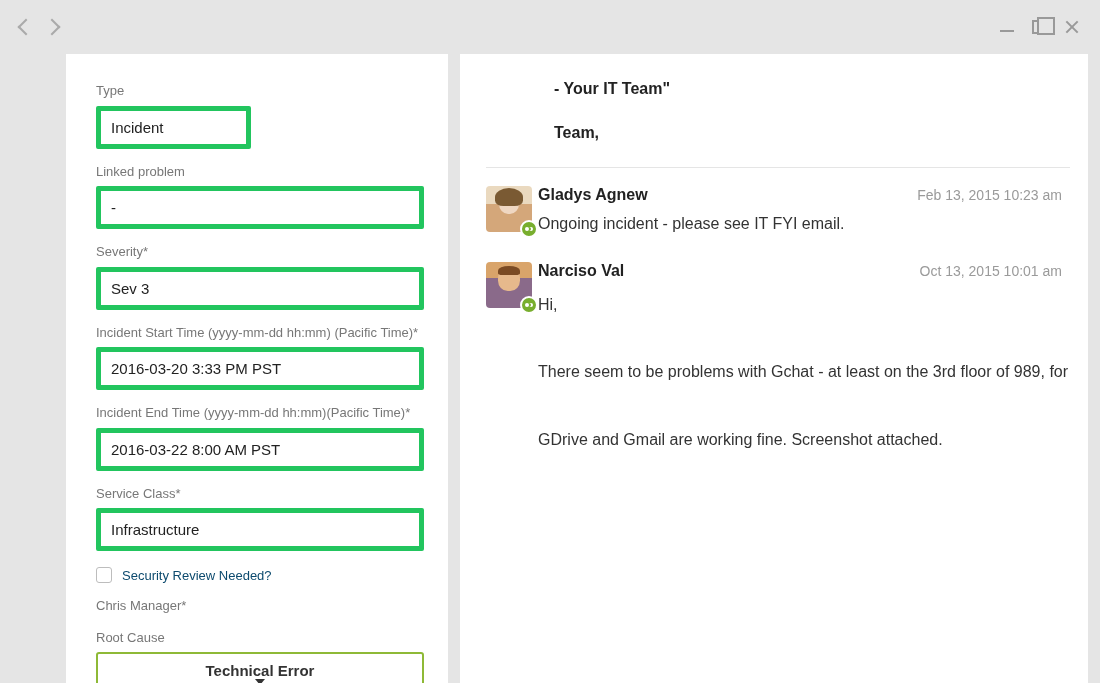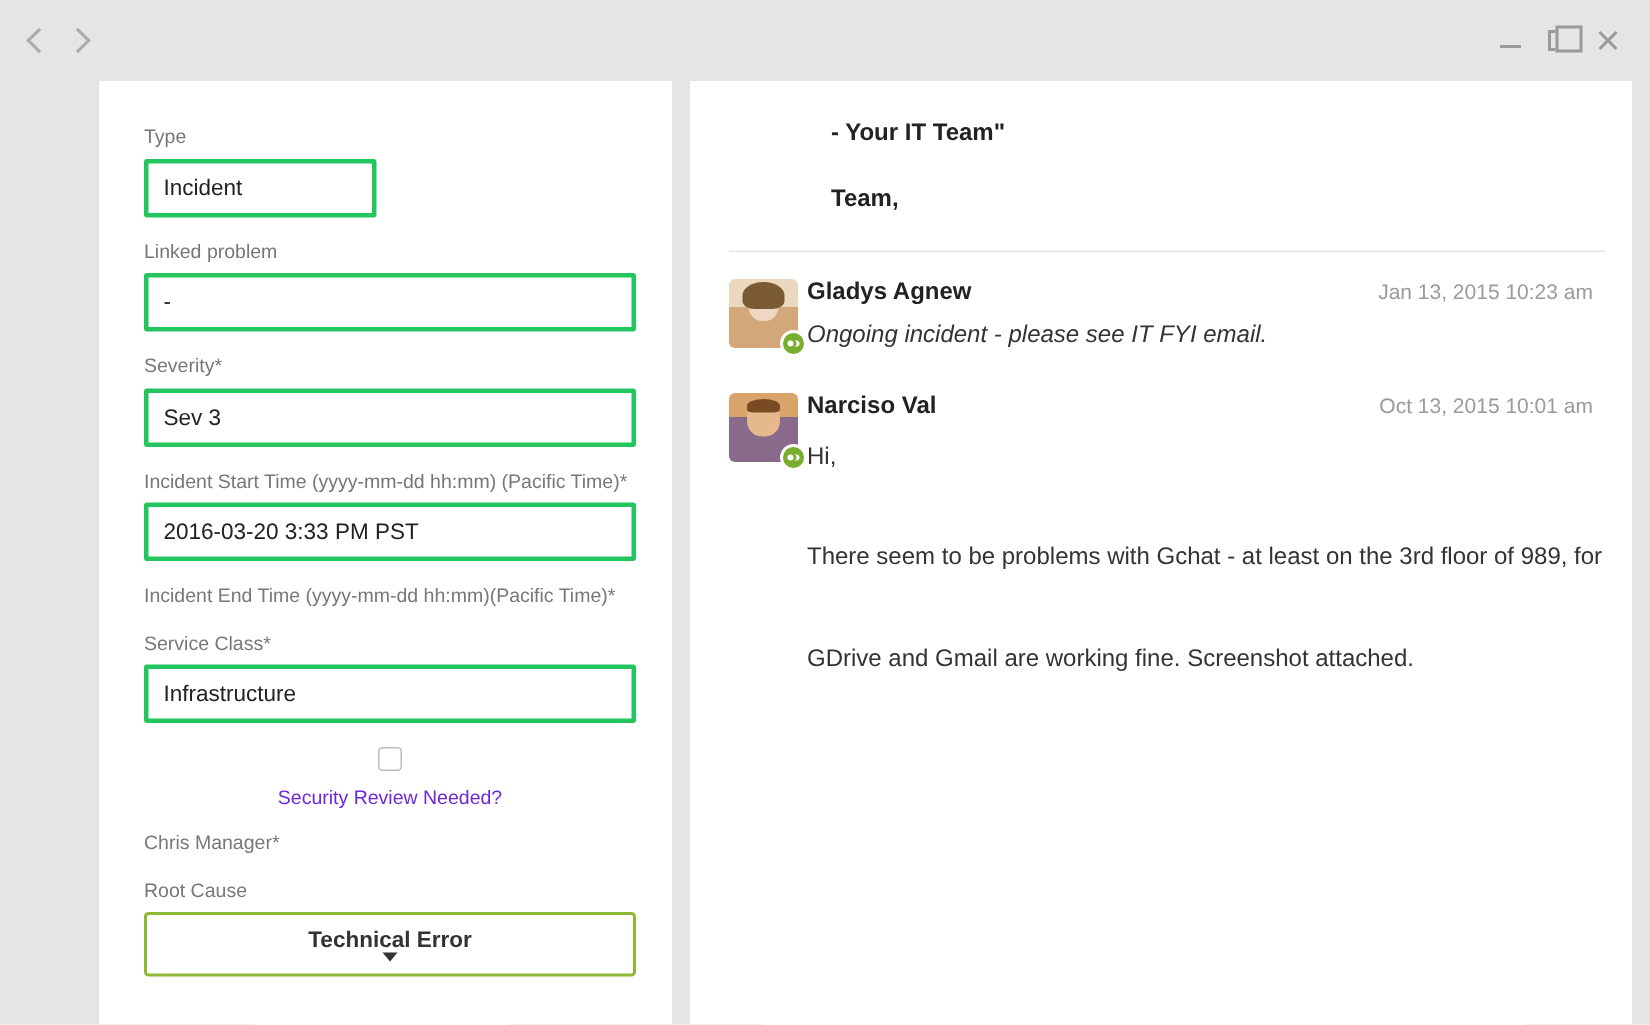--- a/index.html
+++ b/index.html
@@ -74,29 +74,29 @@
       overflow: hidden;
     }
     .field-label {
       color: #777;
       font-size: 13px;
       margin: 14px 0 6px;
       line-height: 1.35;
     }
     .field-input {
       width: 100%;
-      border: 3px solid #22c55e;
+      border: 5px solid #22c55e;
       border-radius: 2px;
       padding: 8px 10px;
       font-size: 15px;
       color: #222;
       background: #fff;
     }
     .field-input.small { width: 155px; }
-    .checkbox-row { display: flex; align-items: center; gap: 10px; margin: 16px 0 4px; color: #6d28d9; font-size: 13px; flex-direction: column; }
+    .checkbox-row { display: flex; align-items: center; gap: 10px; margin: 16px 0 4px; color: #0c4a6e; font-size: 13px; }
     .checkbox {
       width: 16px; height: 16px;
       border: 1px solid #bdbdbd; border-radius: 3px; background: #fff;
     }
     .dropdown {
       width: 100%;
       border: 2px solid #8eb936;
       border-radius: 3px;
       padding: 8px 10px;
       font-size: 15px;
@@ -136,21 +136,21 @@
       background: #78ae2e; border: 2px solid #fff;
       display: flex; align-items: center; justify-content: center;
     }
     .presence svg { width: 10px; height: 10px; }
 
     .comment-body { flex: 1; }
     .comment-head { display: flex; align-items: baseline; gap: 24px; }
     .author { font-weight: 700; font-size: 16px; color: #222; }
     .timestamp { color: #9a9a9a; font-size: 14px; margin-left: auto; padding-right: 8px; }
     .comment-text { margin-top: 8px; font-size: 16px; color: #333; line-height: 2.1; }
-    .comment-text.tight { line-height: 1.5; font-style: italic; }
+    .comment-text.tight { line-height: 1.5; }
   </style>
 </head>
 <body>
 
 <div class="window">
   <div class="titlebar">
     <div class="nav-arrows">
       <div class="nav-arrow nav-back"></div>
       <div class="nav-arrow nav-forward"></div>
     </div>
@@ -174,20 +174,21 @@
         <div class="field-label">Linked problem</div>
         <input class="field-input" value="-" style="">
 
         <div class="field-label">Severity*</div>
         <input class="field-input" value="Sev 3" style="">
 
         <div class="field-label">Incident Start Time (yyyy-mm-dd hh:mm) (Pacific Time)*</div>
         <input class="field-input" value="2016-03-20 3:33 PM PST" style="">
 
         <div class="field-label">Incident End Time (yyyy-mm-dd hh:mm)(Pacific Time)*</div>
+        <input class="field-input" value="2016-03-22 8:00 AM PST" style="">
 
         <div class="field-label">Service Class*</div>
         <input class="field-input" value="Infrastructure" style="">
 
         <div class="checkbox-row">
           <div class="checkbox"></div>
           <span>Security Review Needed?</span>
         </div>
 
         <div class="field-label">Chris Manager*</div>
@@ -216,21 +217,21 @@
             <div class="presence">
               <svg viewBox="0 0 10 10">
                   <circle cx="3" cy="5" r="2" fill="#fff"></circle>
                   <path d="M5 3 a2 2 0 0 1 0 4 h2 a2 2 0 0 0 0-4 z" fill="#fff"></path>
                 </svg>
             </div>
           </div>
           <div class="comment-body">
             <div class="comment-head">
               <span class="author">Gladys Agnew</span>
-              <span class="timestamp">Jan 13, 2015 10:23 am</span>
+              <span class="timestamp">Feb 13, 2015 10:23 am</span>
             </div>
             <div class="comment-text tight">Ongoing incident - please see IT FYI email.</div>
           </div>
         </div>
 
         <div class="comment">
           <div class="avatar narciso">
             <div class="presence">
               <svg viewBox="0 0 10 10">
                   <circle cx="3" cy="5" r="2" fill="#fff"></circle>

